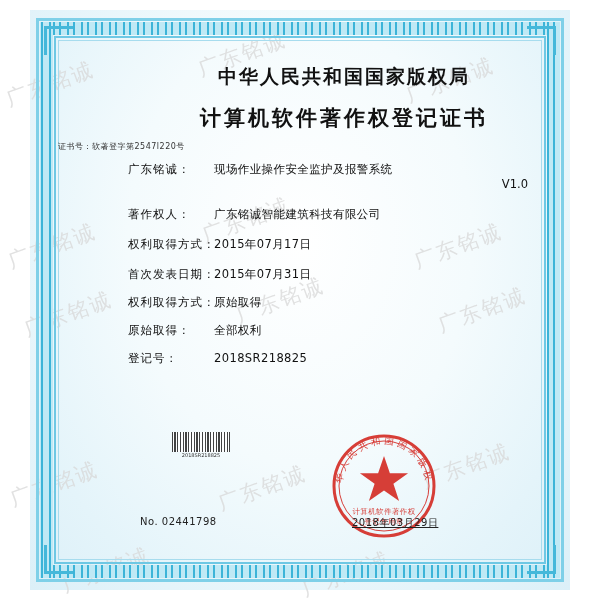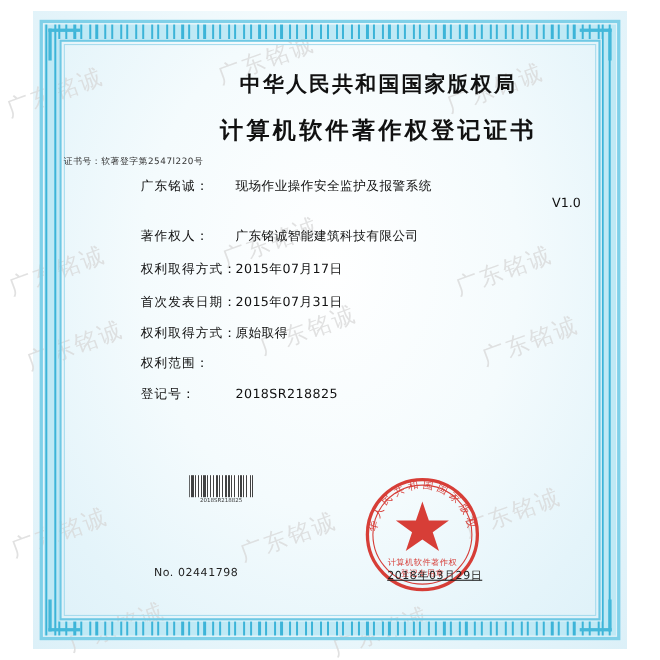--- a/index.html
+++ b/index.html
@@ -293,21 +293,22 @@
     </div>
     <div class="row tight">
       <div class="label">首次发表日期：</div>
       <div class="value">2015年07月31日</div>
     </div>
     <div class="row tight">
       <div class="label">权利取得方式：</div>
       <div class="value">原始取得</div>
     </div>
     <div class="row tight">
-      <div class="label">权利范围：</div>
+      <div class="label">原始取得：</div>
+      <div class="value">全部权利</div>
     </div>
     <div class="row tight">
       <div class="label">登记号：</div>
       <div class="value">2018SR218825</div>
     </div>
   </div>
 
   <div class="statement">
   </div>
 

